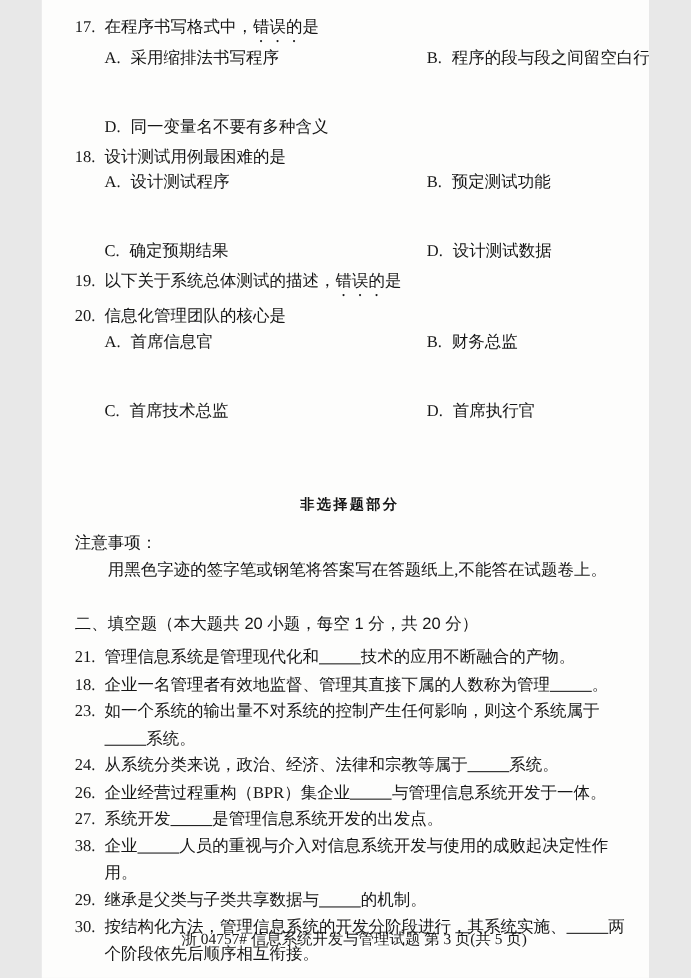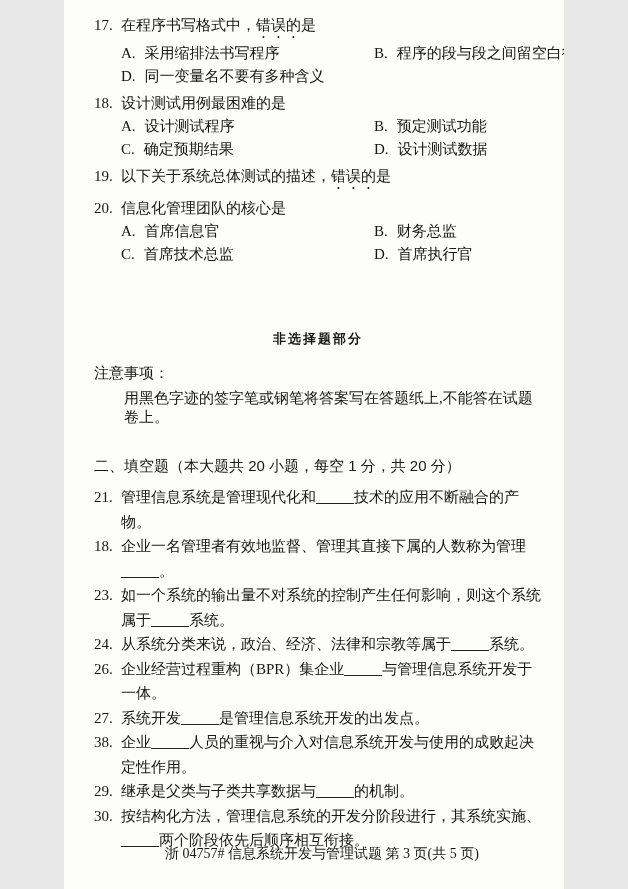--- a/index.html
+++ b/index.html
@@ -1,39 +1,39 @@
 <!DOCTYPE html>
 <html><head>
 <meta charset="utf-8">
 <style>
   html,body{margin:0;padding:0;background:#e8e8e8;}
   .page{
     position:relative;
-    width:500px;height:889px;
+    width:552px;height:889px;
     margin:0 auto;
     background:#fdfdfc;
     color:#161616;
     font-family:"Liberation Serif","DejaVu Serif",serif;
     font-size:15px;
     box-sizing:border-box;
     padding:14px 22px 0 30px;
     overflow:hidden;
   }
   
   .mcq{line-height:23px;}
   .question{margin-bottom:4px;}
   .qnum{display:inline-block;width:27px;margin-left:-27px;}
   .stem{padding-left:27px;}
   .stem-text .emph{
     text-emphasis:filled dot #161616;
     -webkit-text-emphasis:filled dot #161616;
     text-emphasis-position:under right;
     -webkit-text-emphasis-position:under;
   }
-  .options{margin-left:27px;}
+  .options{margin-left:27px;gap:40px;}
   .options.two-col{display:grid;grid-template-columns:253px auto;}
   .option{white-space:nowrap;}
   .opt-label{margin-right:9px;}
   
   .section-heading{
     margin:64px 0 0 0;
     text-align:center;
     font-size:13px;
     font-weight:bold;
     letter-spacing:2px;

